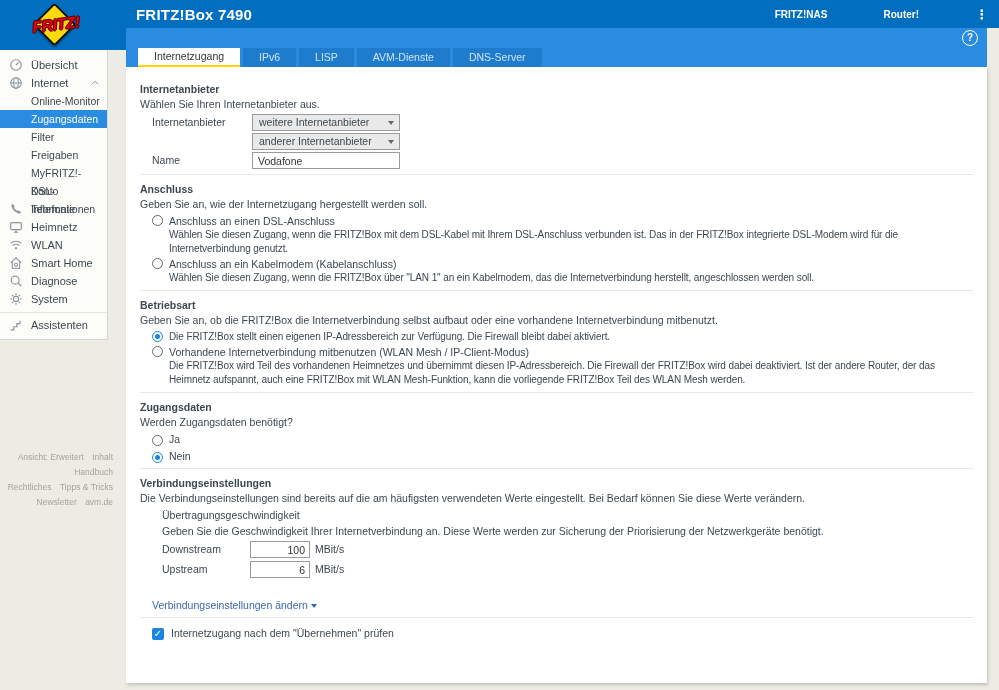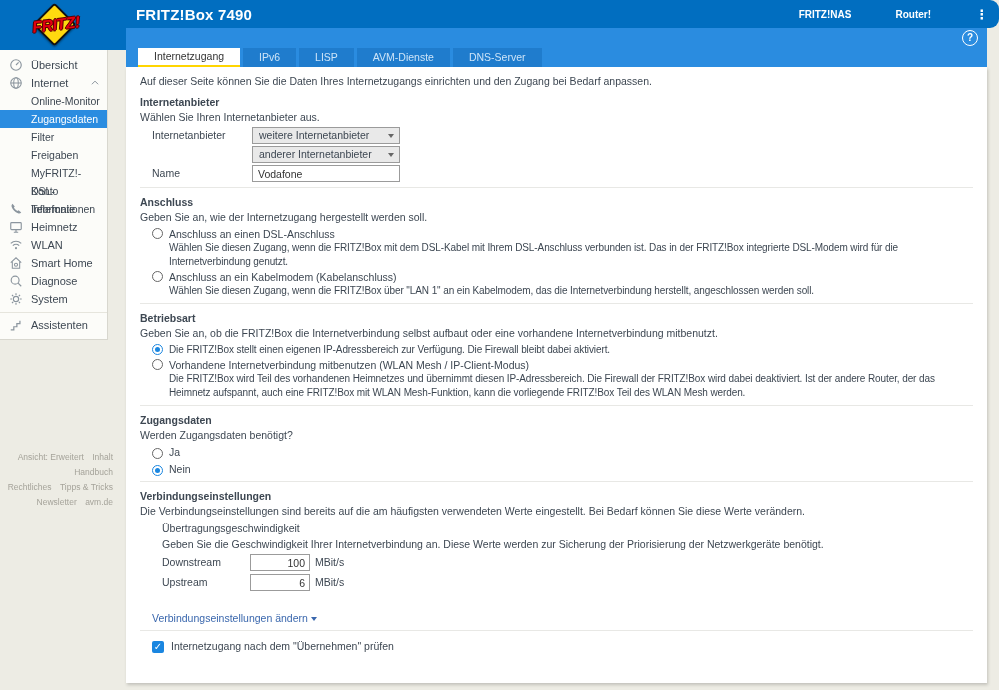--- a/index.html
+++ b/index.html
@@ -5,23 +5,23 @@
   * { margin:0; padding:0; box-sizing:border-box; }
   html,body { width:999px; height:690px; }
   body {
     position:relative; overflow:hidden;
     background:var(--page_bg,#edece4);
     font-family:"Liberation Sans","DejaVu Sans",sans-serif;
     color:var(--text,#3d4752); font-size:10.5px;
   }
   
   .topbar { position:absolute; left:0; top:0; width:999px; height:28px;
-    background:var(--header_dark,#016ec0); display:flex; align-items:center; z-index:3;border-radius:9px; }
+    background:var(--header_dark,#016ec0); display:flex; align-items:center; z-index:3; }
   .app-title { margin-left:136px; color:#fff; font-size:15px; font-weight:bold; letter-spacing:.2px; }
-  .top-links { margin-left:auto; display:flex; align-items:center; gap:44px; margin-right:10px; }
+  .top-links { margin-left:auto; display:flex; align-items:center; gap:56px; margin-right:10px; }
   .top-link { color:#fff; font-size:10px; font-weight:bold; cursor:pointer; }
   .dots { color:#fff; font-size:13px; font-weight:bold; width:14px; text-align:center; cursor:pointer; }
   
   .logo-block { position:absolute; left:0; top:0; width:126px; height:50px;
     background:var(--header_dark,#016ec0); z-index:4; }
   .diamond { position:absolute; left:39px; top:9px; width:31px; height:31px;
     background:var(--logo_yellow,#ffd90f); border:2px solid #111; border-radius:3px;
     transform:rotate(45deg); box-shadow:1px 1px 2px rgba(0,0,0,.4); }
   .logo-text { position:absolute; left:21px; top:16px; width:70px; text-align:center;
     font-size:16px; font-weight:bold; font-style:italic; color:var(--logo_red,#e3000f);
@@ -235,21 +235,20 @@
     <a>Tipps &amp; Tricks</a>
   </div>
   <div>
     <a>Newsletter</a>
     <a>avm.de</a>
   </div>
 </div>
 
 <div class="content">
 
-  <div>Auf dieser Seite können Sie die Daten Ihres Internetzugangs einrichten und den Zugang bei Bedarf anpassen.</div>
 
   <div class="section-h">Internetanbieter</div>
   <div class="hint">Wählen Sie Ihren Internetanbieter aus.</div>
   <div class="form-row">
     <span class="form-label">Internetanbieter</span>
     <div class="select">
       <span>weitere Internetanbieter</span>
       <span class="caret"></span>
     </div>
   </div>

